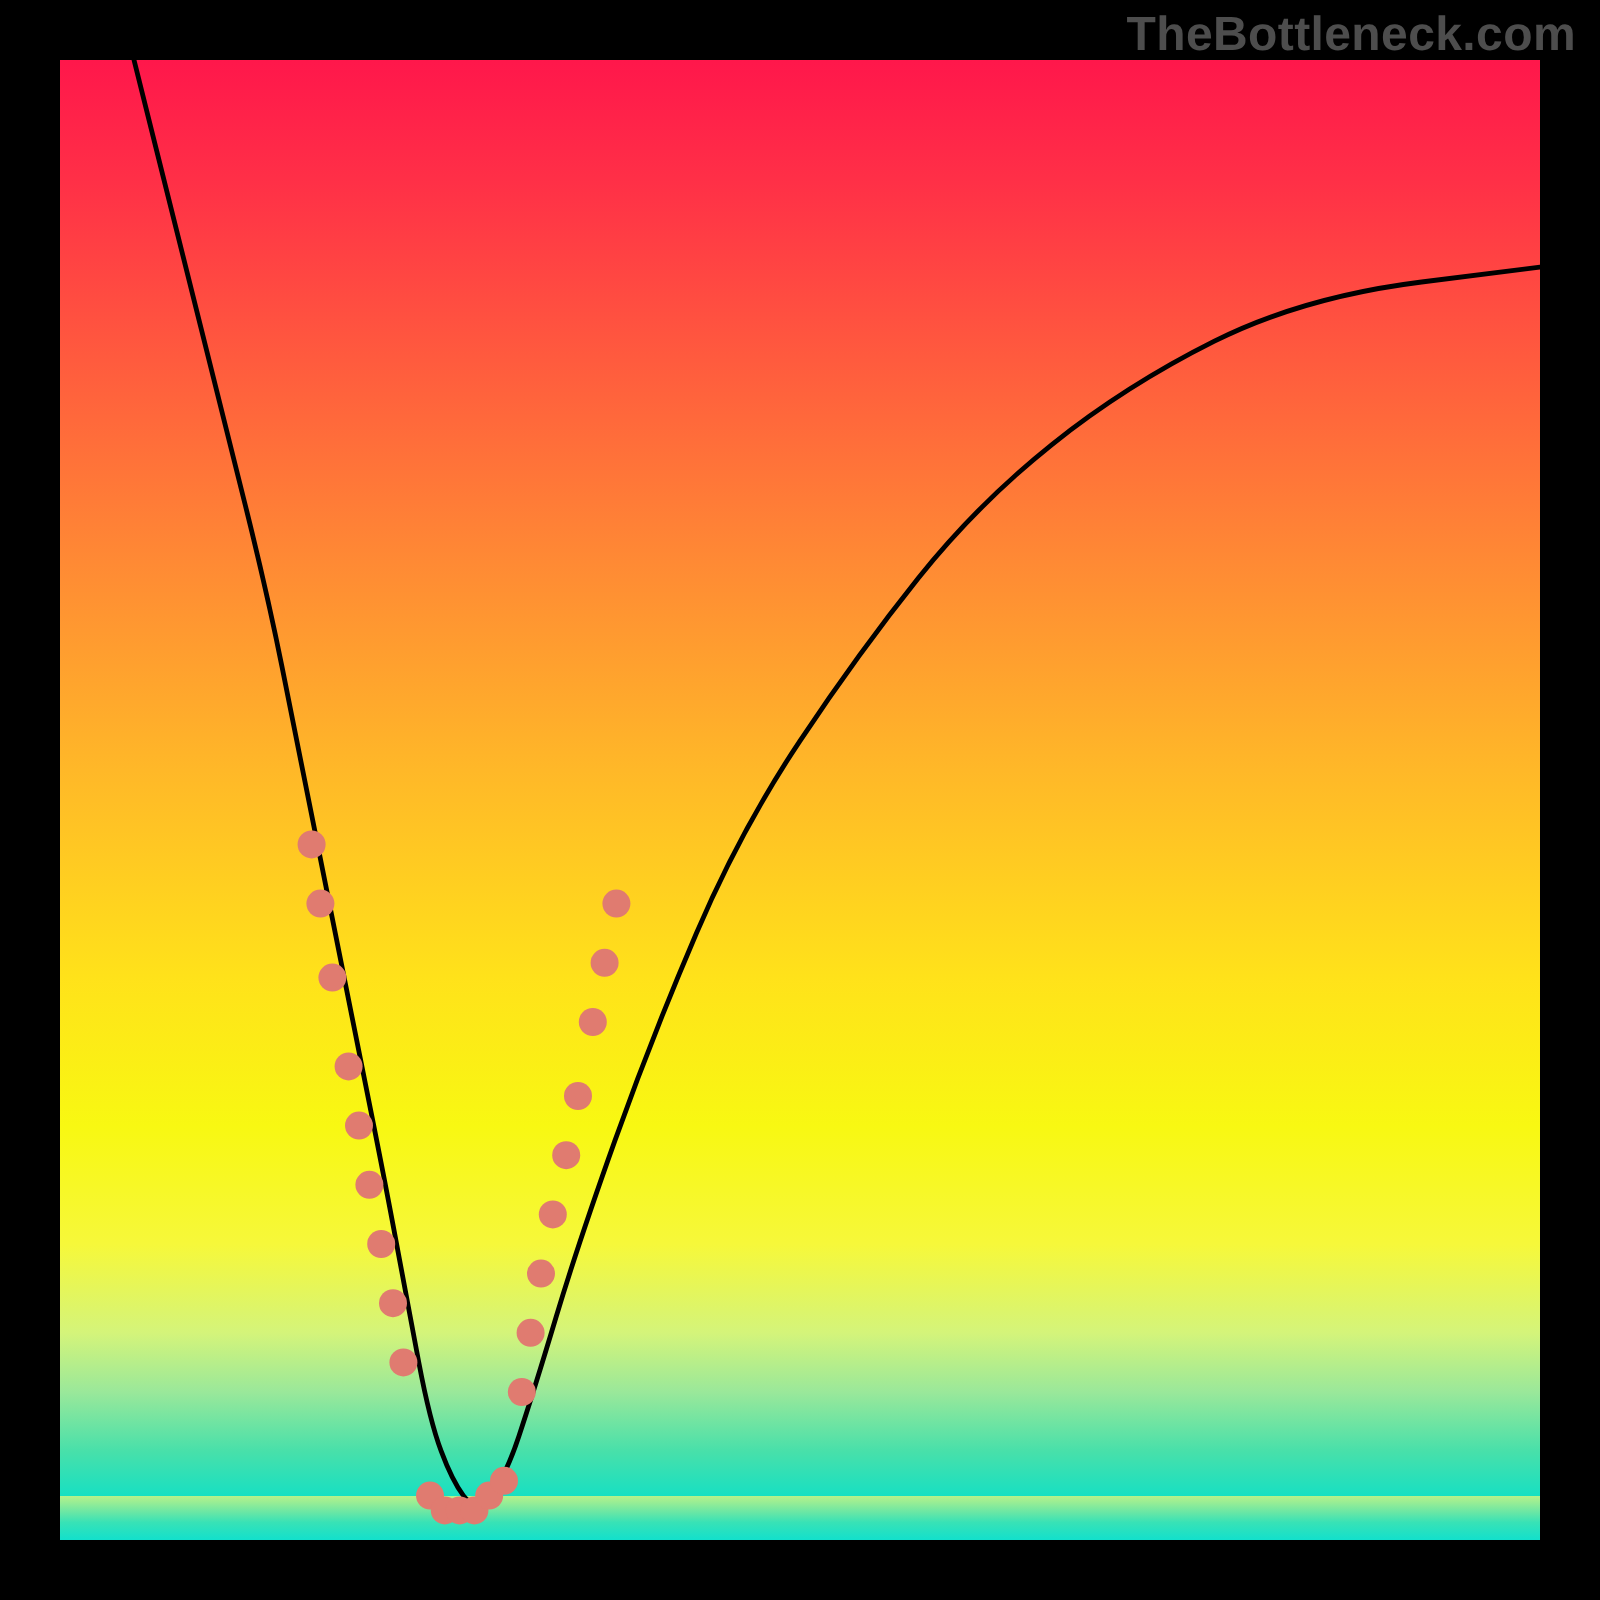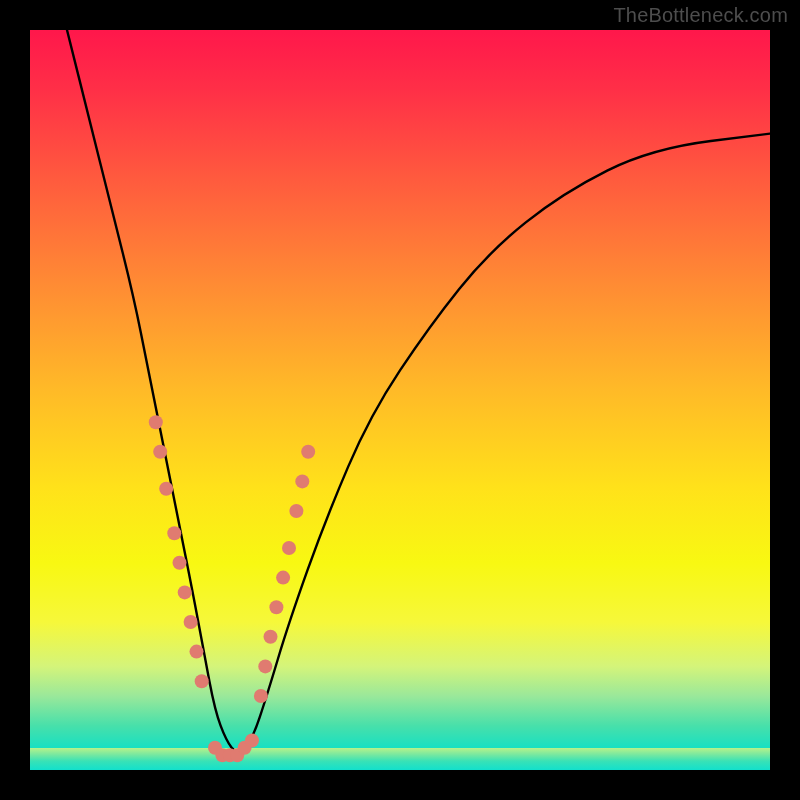--- a/index.html
+++ b/index.html
@@ -44,22 +44,22 @@
       #78e8a0 30%,
       #38e2b6 60%,
       #12e0cc 100%
     );
   }
   .watermark {
     position: absolute;
     top: 4px;
     right: 12px;
     color: #4d4d4d;
-    font-size: 20px;
-    font-weight: 400;
+    font-size: 24px;
+    font-weight: 700;
     letter-spacing: 0.2px;
   }
   svg.curve {
     position: absolute;
     left: 0;
     top: 0;
     width: 740px;
     height: 740px;
   }
   .dot {

